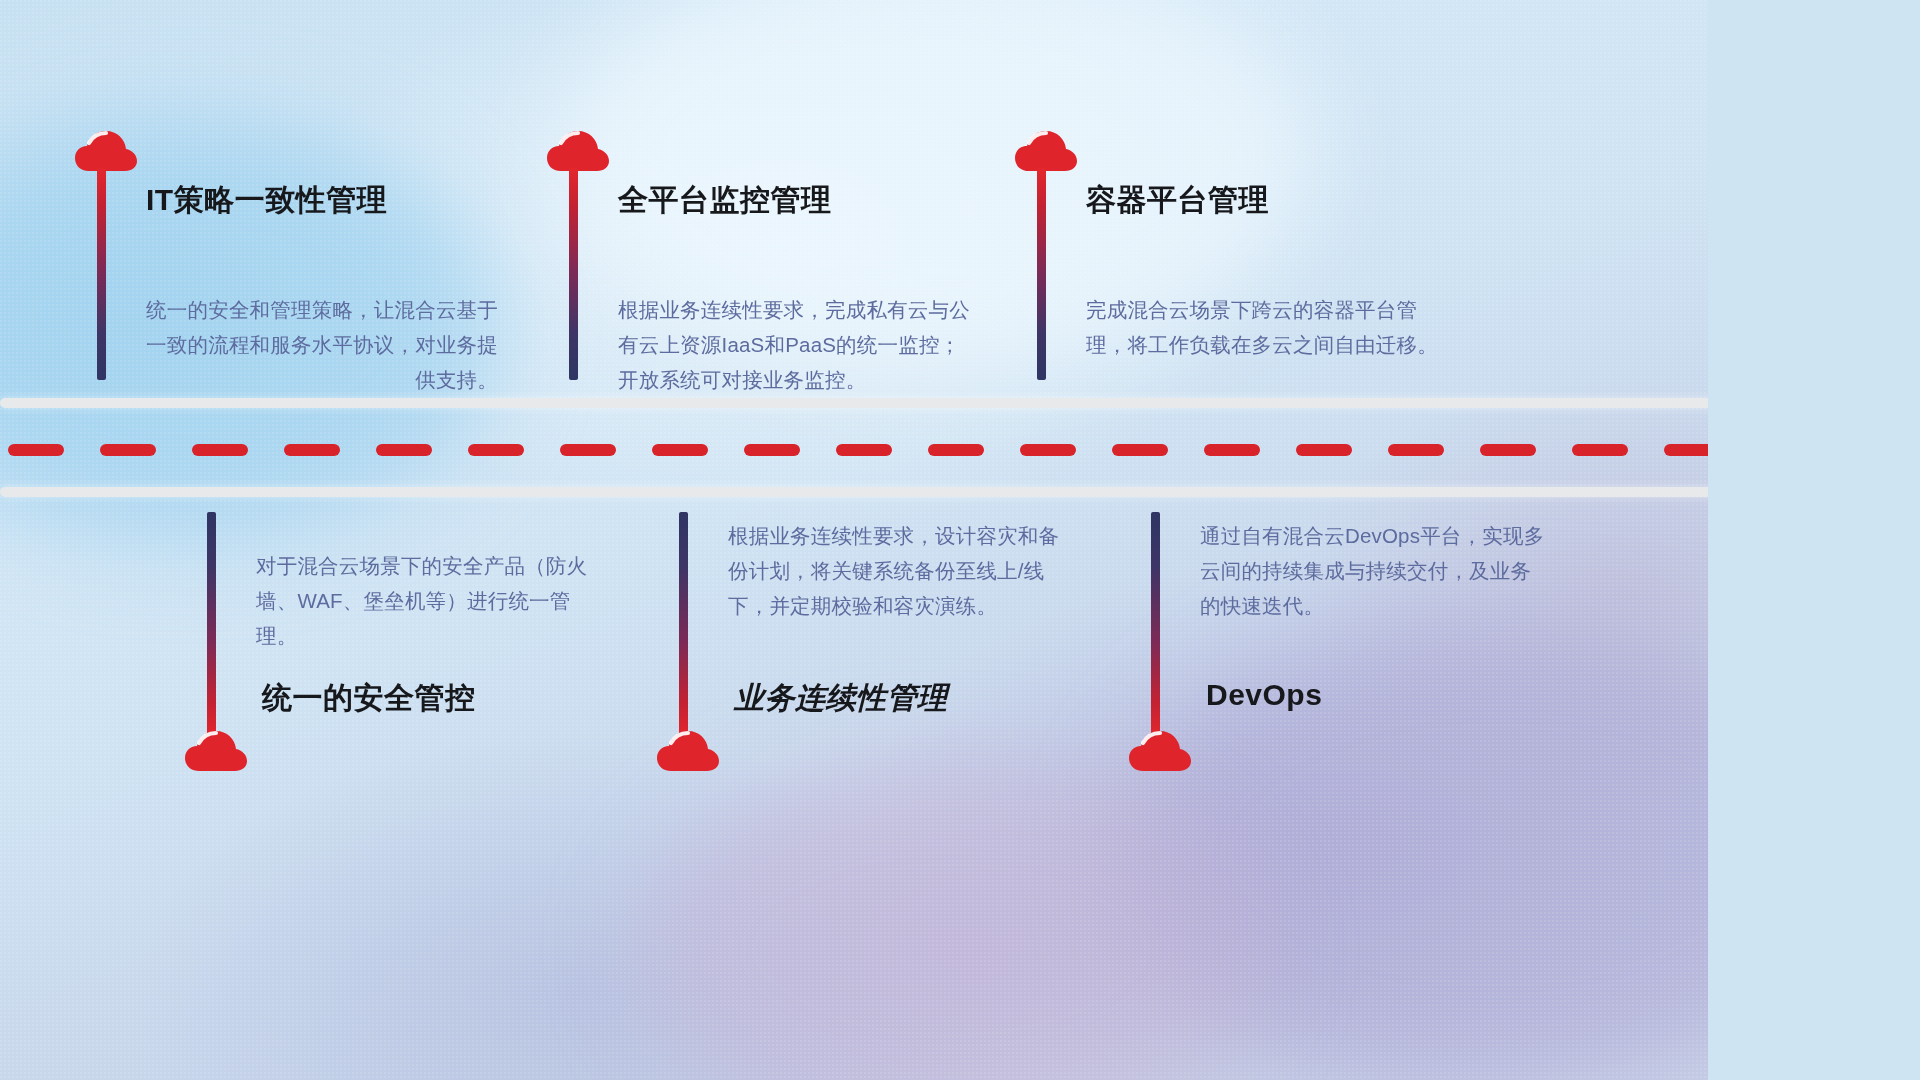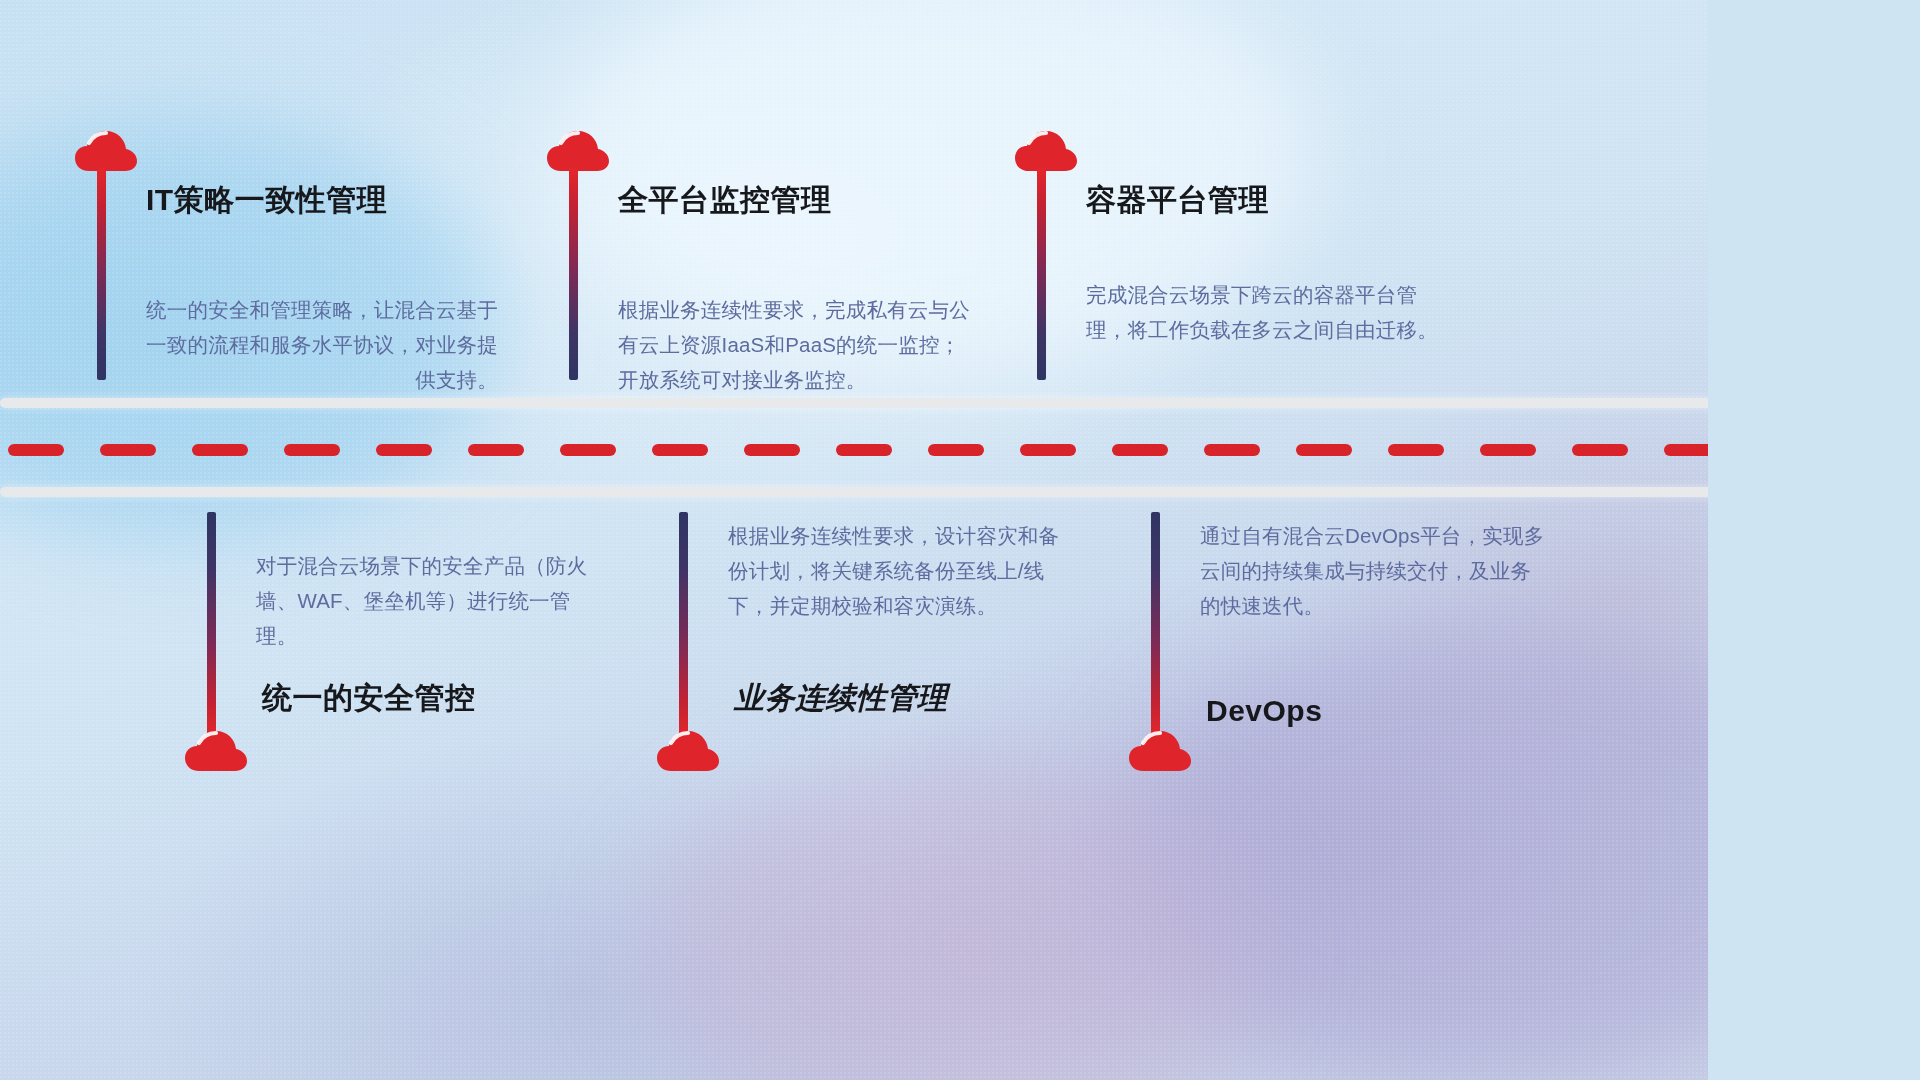--- a/index.html
+++ b/index.html
@@ -83,21 +83,21 @@
     <div class="body" style="left:618px;top:292px;width:362px;">根据业务连续性要求，完成私有云与公有云上资源IaaS和PaaS的统一监控；开放系统可对接业务监控。</div>
   </div>
 
   <div class="col">
     <svg class="cloud" style="left:1015px;top:130px;" viewBox="0 0 62 44">
       <path d="M14 41 C5 41 0 35 0 28 C0 21 5 16 12 16 C14 7 22 1 31 1 C42 1 50 9 51 19 C57 20 62 25 62 31 C62 37 57 41 50 41 Z" fill="#e0242b"></path>
       <path d="M14 13 C18 6 25 3 31 3" stroke="#ffffff" stroke-width="4.2" fill="none" stroke-linecap="round" opacity=".92"></path>
     </svg>
     <div class="stem down" style="left:1037px;top:168px;height:212px;"></div>
     <div class="title" style="left:1086px;top:180px;">容器平台管理</div>
-    <div class="body" style="left:1086px;top:277px;width:352px;">完成混合云场景下跨云的容器平台管理，将工作负载在多云之间自由迁移。</div>
+    <div class="body" style="left:1086px;top:292px;width:352px;">完成混合云场景下跨云的容器平台管理，将工作负载在多云之间自由迁移。</div>
   </div>
 
   <div class="road road-edge" style="top:398px;"></div>
   <div class="road" style="top:444px;height:12px;">
     <div class="dash" style="left:8px;"></div>
     <div class="dash" style="left:100px;"></div>
     <div class="dash" style="left:192px;"></div>
     <div class="dash" style="left:284px;"></div>
     <div class="dash" style="left:376px;"></div>
     <div class="dash" style="left:468px;"></div>
@@ -135,20 +135,20 @@
     <div class="title" style="left:734px;top:678px;font-style:italic;">业务连续性管理</div>
     <svg class="cloud" style="left:657px;top:730px;" viewBox="0 0 62 44">
       <path d="M14 41 C5 41 0 35 0 28 C0 21 5 16 12 16 C14 7 22 1 31 1 C42 1 50 9 51 19 C57 20 62 25 62 31 C62 37 57 41 50 41 Z" fill="#e0242b"></path>
       <path d="M14 13 C18 6 25 3 31 3" stroke="#ffffff" stroke-width="4.2" fill="none" stroke-linecap="round" opacity=".92"></path>
     </svg>
   </div>
 
   <div class="col">
     <div class="stem up" style="left:1151px;top:512px;height:226px;"></div>
     <div class="body" style="left:1200px;top:518px;width:348px;">通过自有混合云DevOps平台，实现多云间的持续集成与持续交付，及业务的快速迭代。</div>
-    <div class="title" style="left:1206px;top:678px;margin-top:16px;">DevOps</div>
+    <div class="title" style="left:1206px;top:678px;">DevOps</div>
     <svg class="cloud" style="left:1129px;top:730px;" viewBox="0 0 62 44">
       <path d="M14 41 C5 41 0 35 0 28 C0 21 5 16 12 16 C14 7 22 1 31 1 C42 1 50 9 51 19 C57 20 62 25 62 31 C62 37 57 41 50 41 Z" fill="#e0242b"></path>
       <path d="M14 13 C18 6 25 3 31 3" stroke="#ffffff" stroke-width="4.2" fill="none" stroke-linecap="round" opacity=".92"></path>
     </svg>
   </div>
 
 </div>
 
 </body></html>

